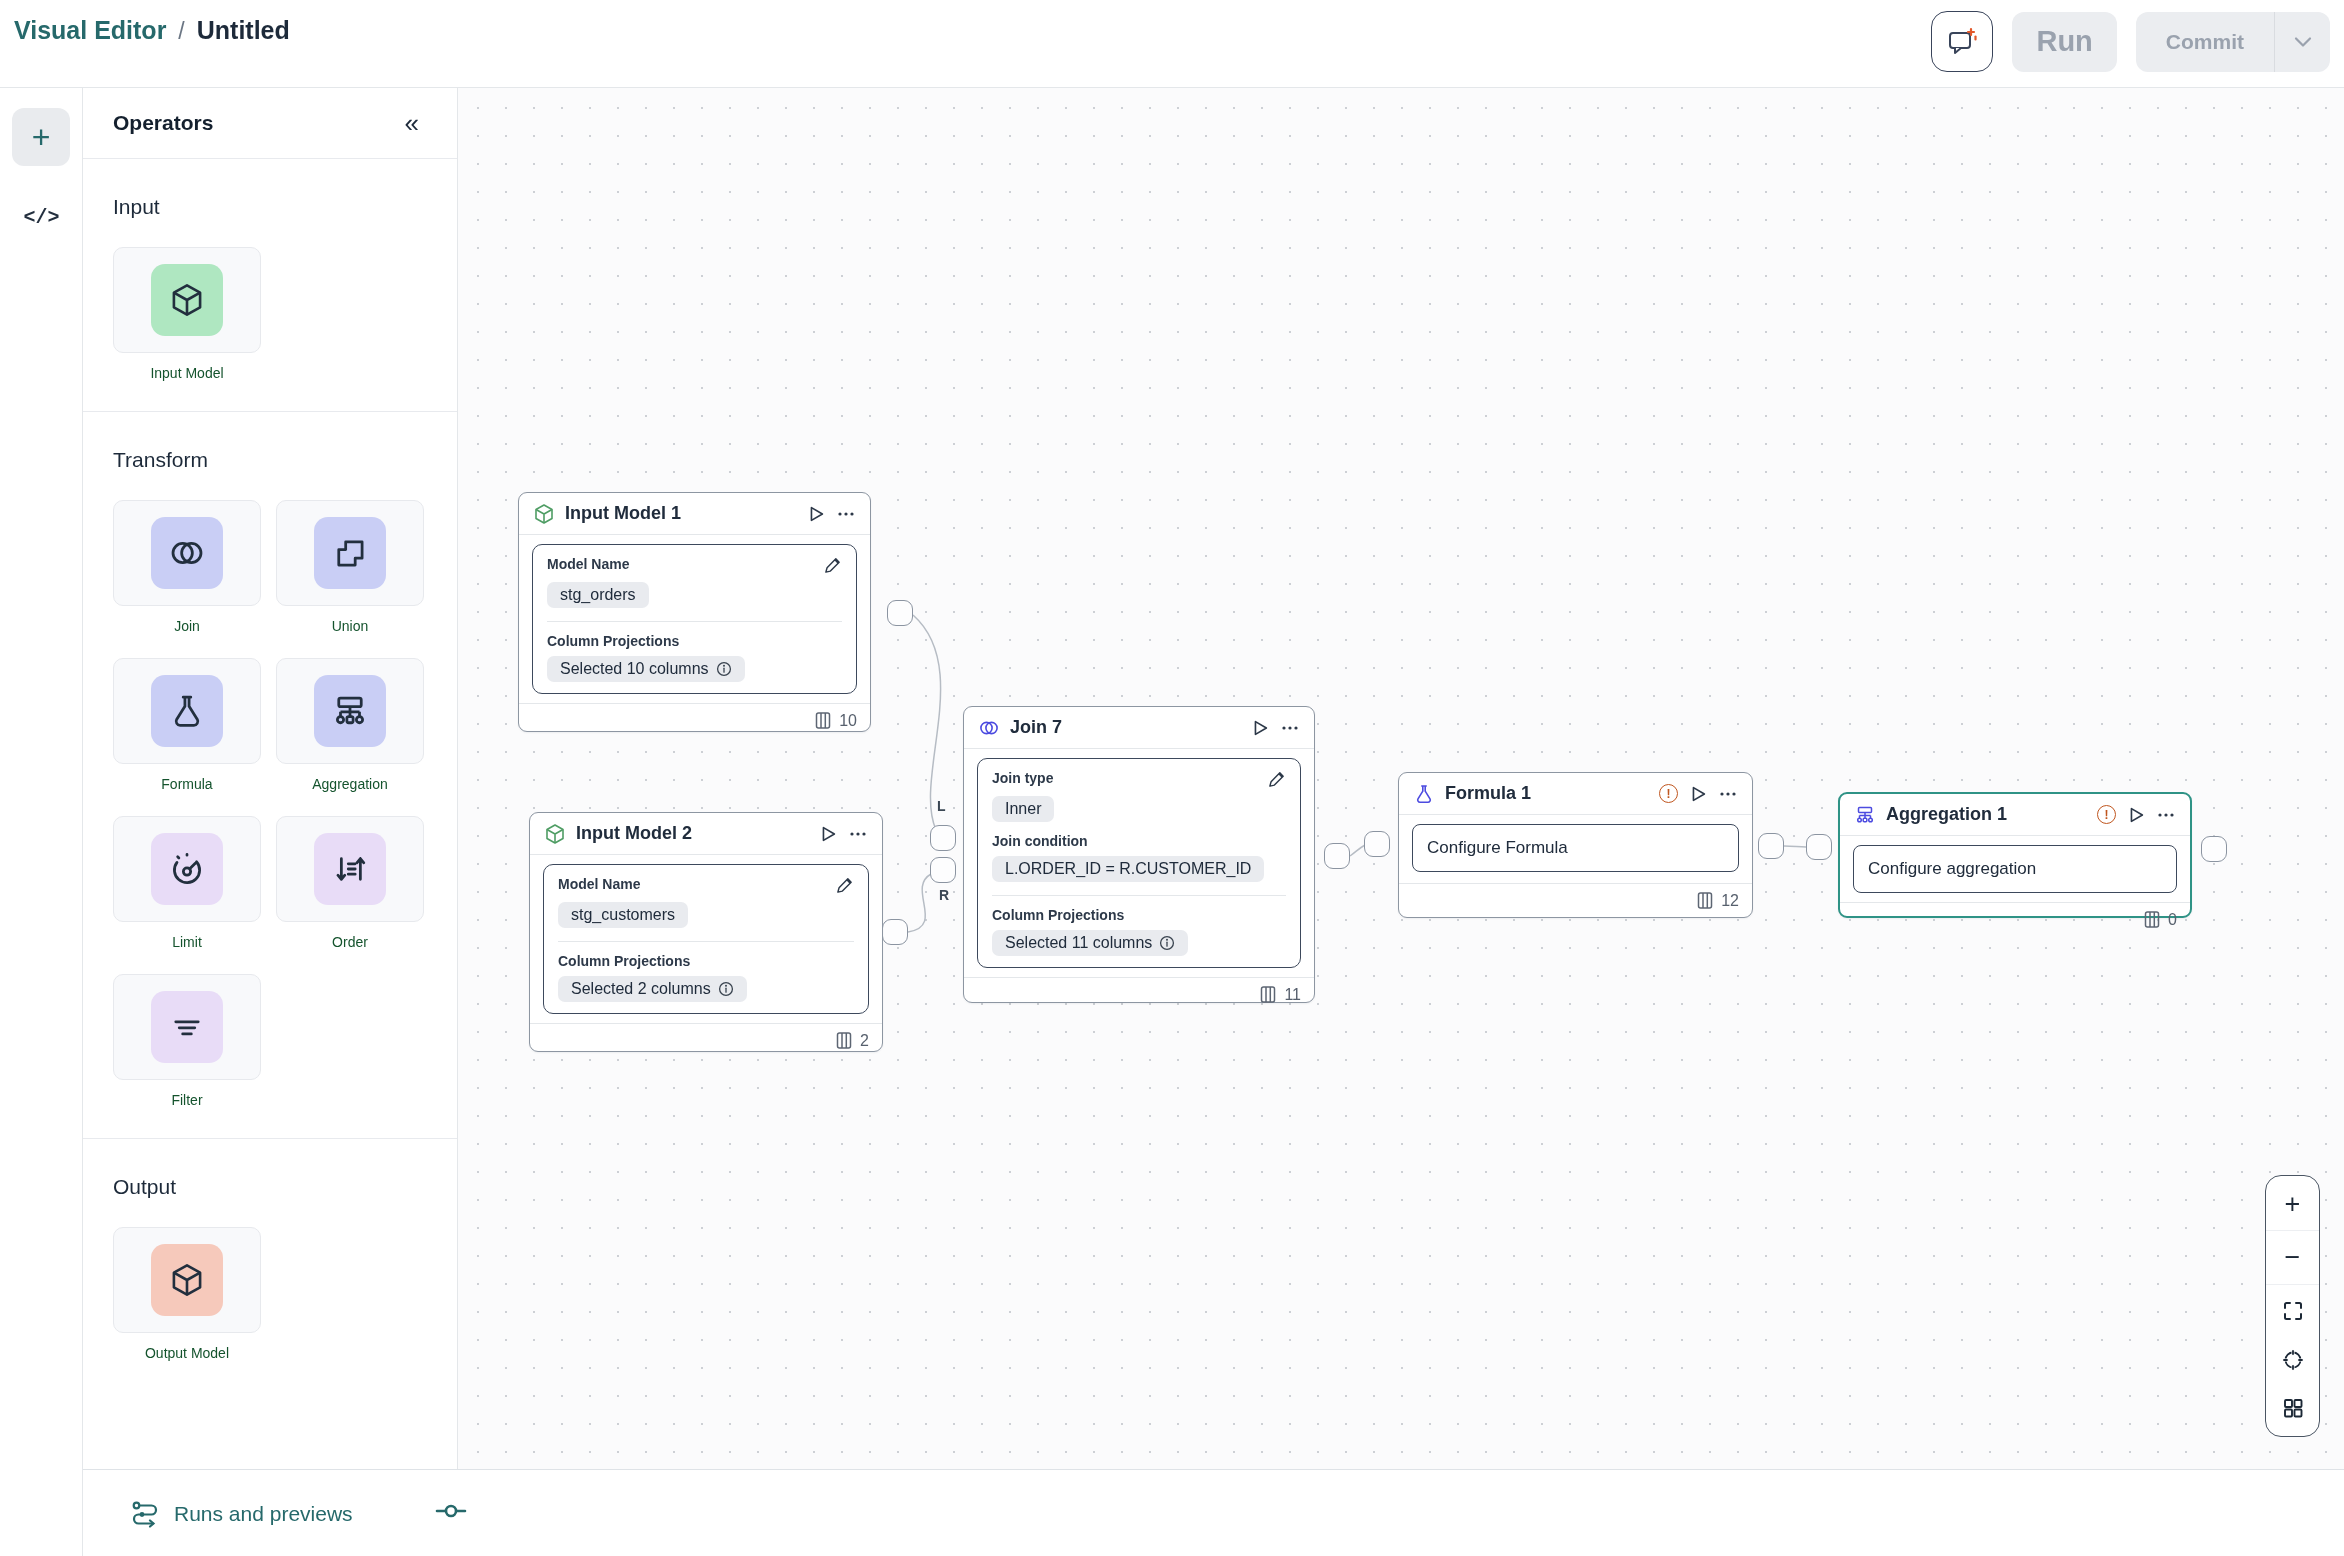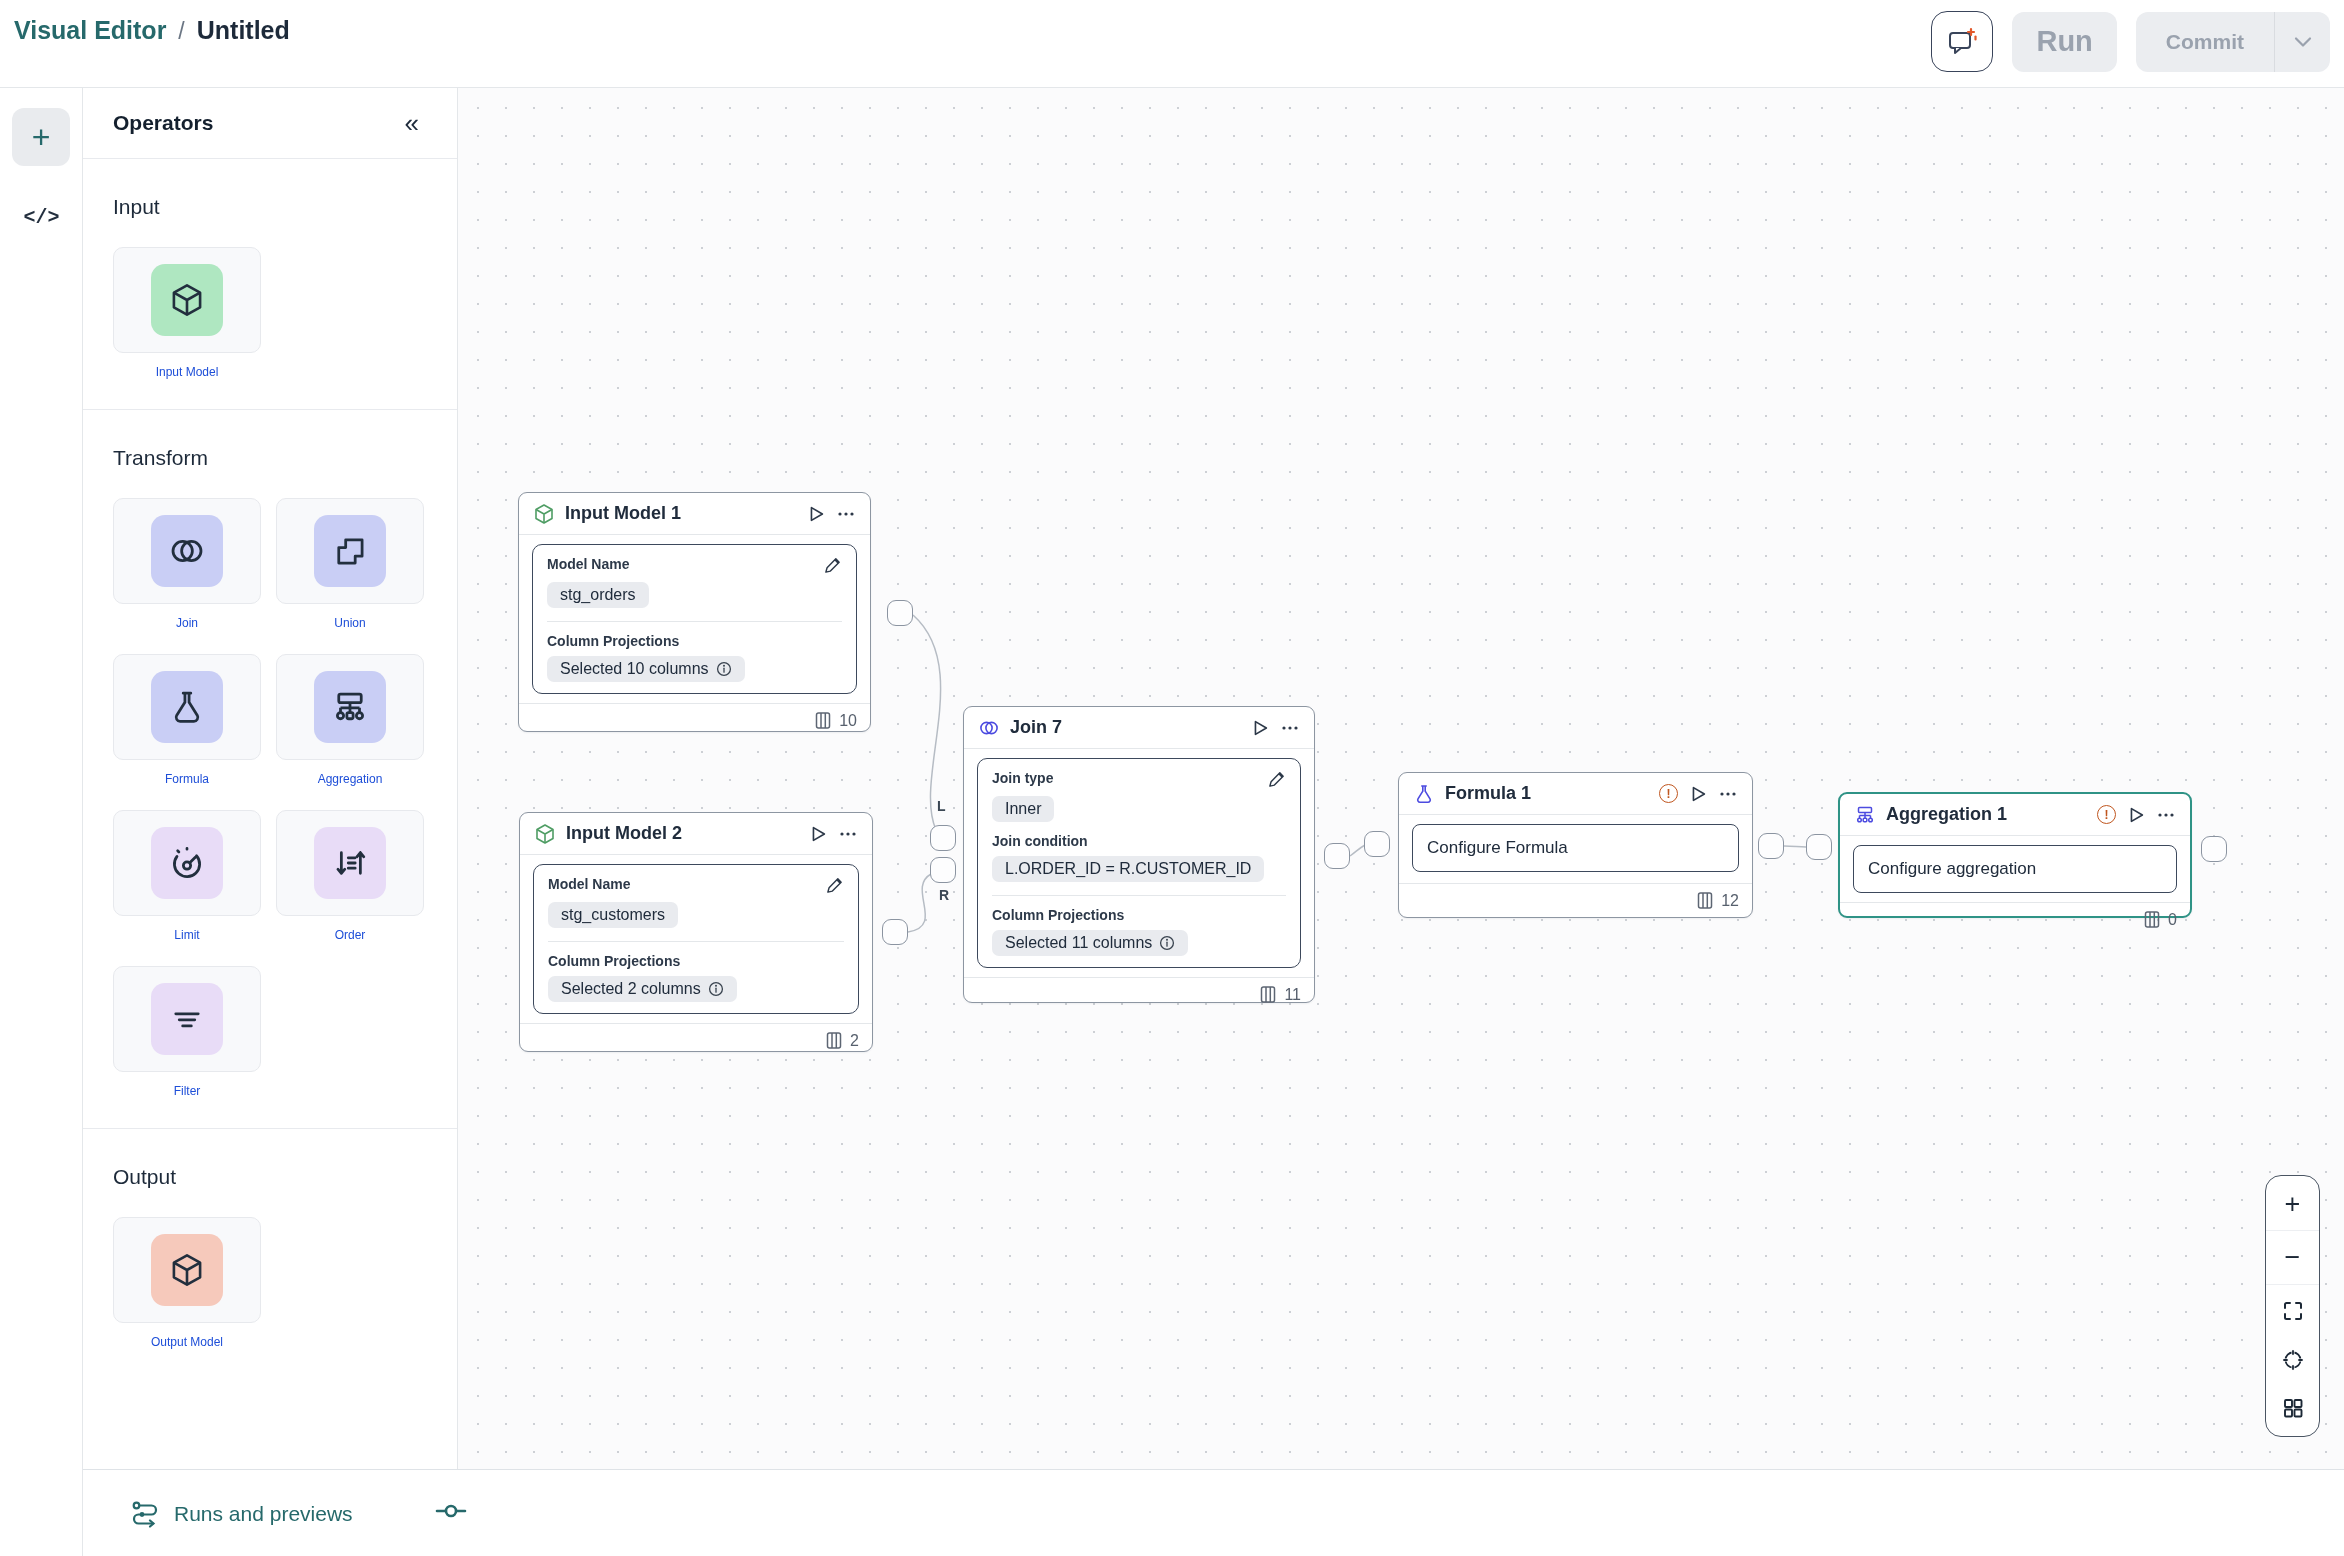--- a/index.html
+++ b/index.html
@@ -46,21 +46,21 @@
   .section-title { font-size:21px; font-weight:500; color:#1d2a3a; margin-bottom:28px; }
   .op-grid { display:grid; grid-template-columns:148px 148px; column-gap:15px; row-gap:24px; }
   .op { display:flex; flex-direction:column; align-items:center; }
   .op-card { width:148px; height:106px; background:#f8f9fb; border:1px solid #e7e9ed; border-radius:10px;
              display:flex; align-items:center; justify-content:center; cursor:grab; }
   .op-tile { width:72px; height:72px; border-radius:14px; display:flex; align-items:center; justify-content:center; }
   .tile-green  { background:#afe7c1; }
   .tile-lav    { background:#c9cef5; }
   .tile-purple { background:#e8dcf7; }
   .tile-salmon { background:#f6c9bb; }
-  .op-label { margin-top:12px; font-size:12px; color:#1d4ed8; }
+  .op-label { margin-top:12px; font-size:14px; color:#14532d; }
 
   
   .canvas { position:absolute; left:458px; top:88px; width:1886px; height:1381px; background:#fbfbfc;
             background-image:radial-gradient(circle, #cdd0d5 1.3px, transparent 1.3px);
             background-size:28px 28px; background-position:6px 6px; overflow:hidden; }
   .edges { position:absolute; left:0; top:0; pointer-events:none; }
   .port { position:absolute; width:26px; height:26px; border:1.5px solid #8b94a1; border-radius:9px;
           background:#fdfdfe; z-index:3; }
   .port-label { position:absolute; z-index:3; font-size:14px; font-weight:600; color:#3b4754; }
 
@@ -345,21 +345,21 @@
         <span>
           <svg width="18" height="19" viewBox="0 0 18 19" fill="none" stroke="#5d6673" stroke-width="1.5">
               <rect x="2.5" y="2" width="13" height="15" rx="2"></rect>
               <path d="M7 2v15M11.3 2v15"></path>
             </svg>
         </span>
         <span>10</span>
       </div>
     </div>
 
-    <div class="node" style="left:61px; top:724px; width:354px; height:240px;">
+    <div class="node" style="left:71px; top:724px; width:354px; height:240px;">
       <div class="node-head">
         <span>
           <svg width="22" height="22" viewBox="0 0 22 22" fill="none" stroke="#4f9d64" stroke-width="1.6" stroke-linejoin="round">
             <path d="M11 2l8 4.5v9L11 20l-8-4.5v-9L11 2z"></path>
               <path d="M3 6.5L11 11l8-4.5M11 11v9"></path>
           </svg>
         </span>
         <span class="node-title">Input Model 2</span>
         <span class="head-spacer"></span>
         <button class="icon-btn">

